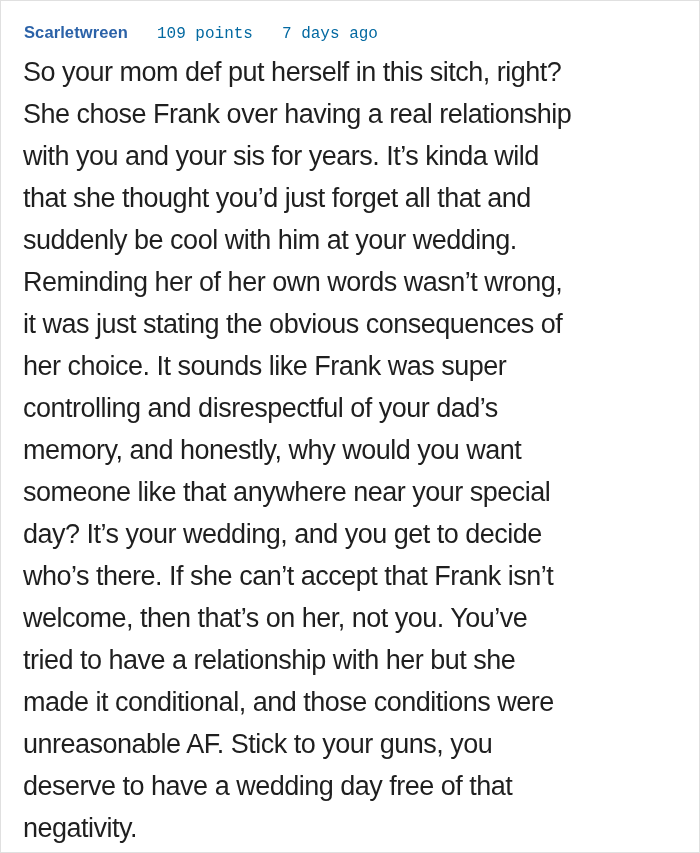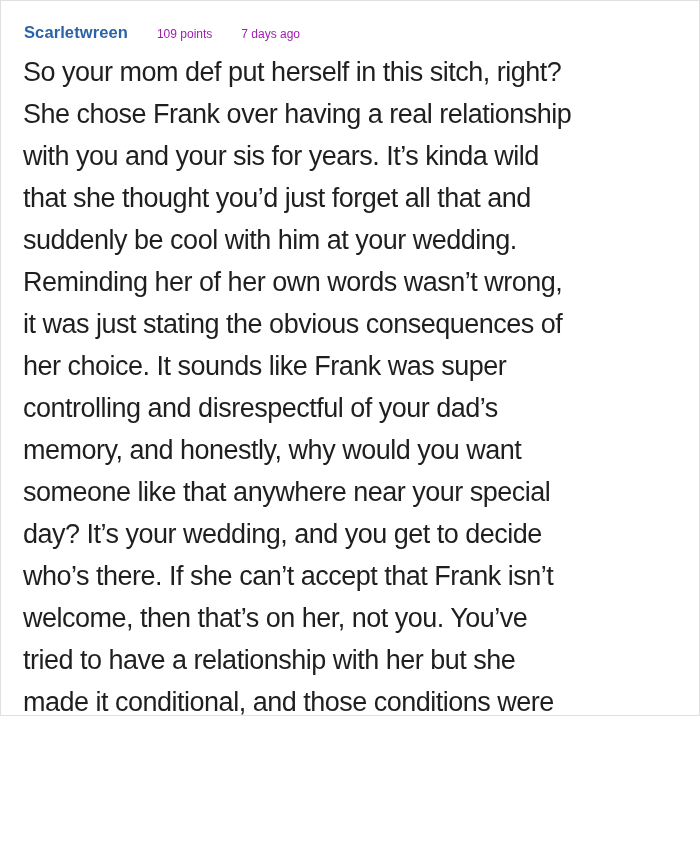--- a/index.html
+++ b/index.html
@@ -3,21 +3,21 @@
 <meta charset="utf-8">
 <style>
   html, body {
     margin: 0;
     padding: 0;
     background: #ffffff;
   }
   .card {
     box-sizing: border-box;
     width: 700px;
-    height: 716px;
+    height: 853px;
     background: #ffffff;
     border: 1px solid #e0e0e0;
     overflow: hidden;
     font-family: "Liberation Sans", sans-serif;
   }
   .header {
     display: flex;
     align-items: baseline;
     padding: 20px 14px 0 23px;
     line-height: 22px;
@@ -25,23 +25,24 @@
   }
   .author {
     color: #2b62a8;
     font-weight: 700;
     font-size: 16.5px;
     text-decoration: none;
     letter-spacing: 0.1px;
     cursor: pointer;
   }
   .meta {
-    color: #a21caf;
-    font-size: 12px;
+    color: #0369a1;
+    font-size: 16px;
     font-weight: 400;
+    font-family: Liberation Mono, monospace;
   }
   .meta.points { margin-left: 29px; }
   .meta.time   { margin-left: 29px; }
   .body {
     margin: 0;
     padding: 6px 26px 0 22px;
     color: #1f1f1f;
     font-size: 27px;
     line-height: 42px;
     letter-spacing: -0.5px;

